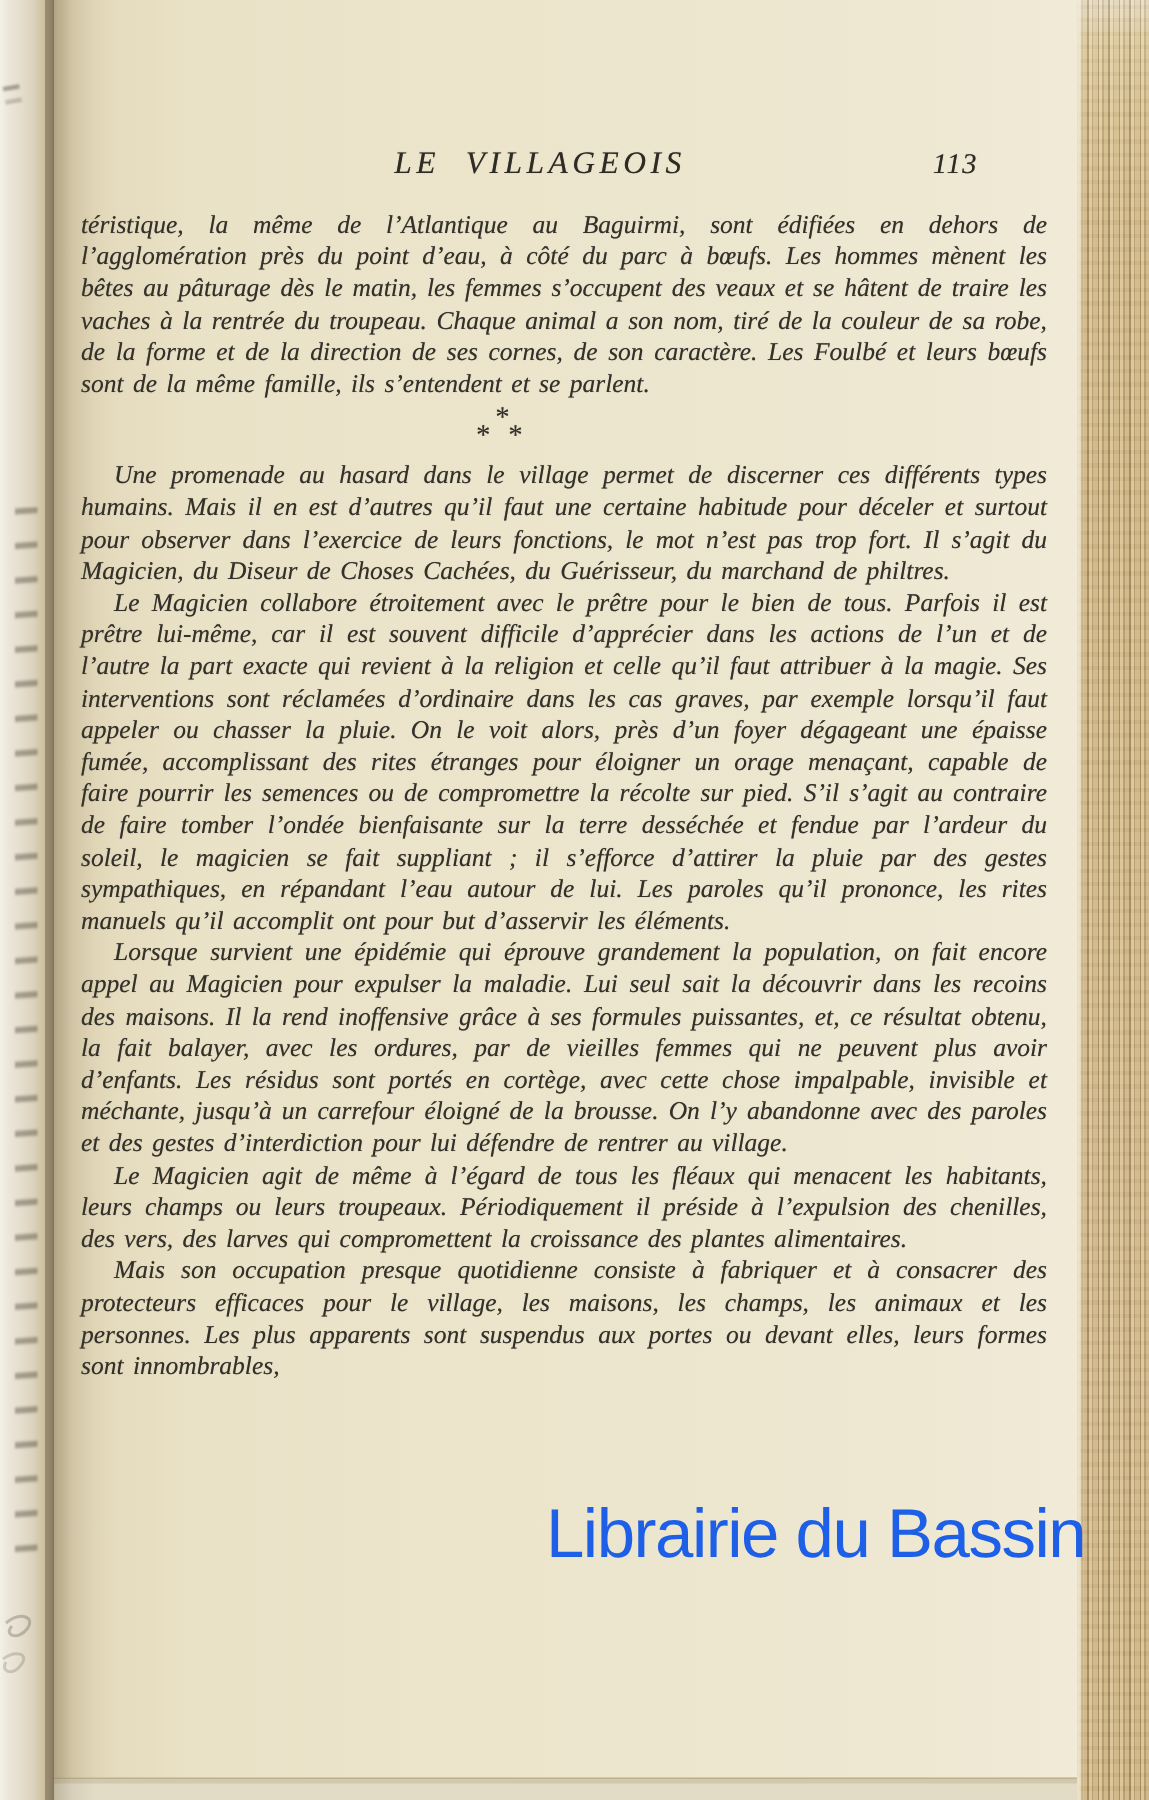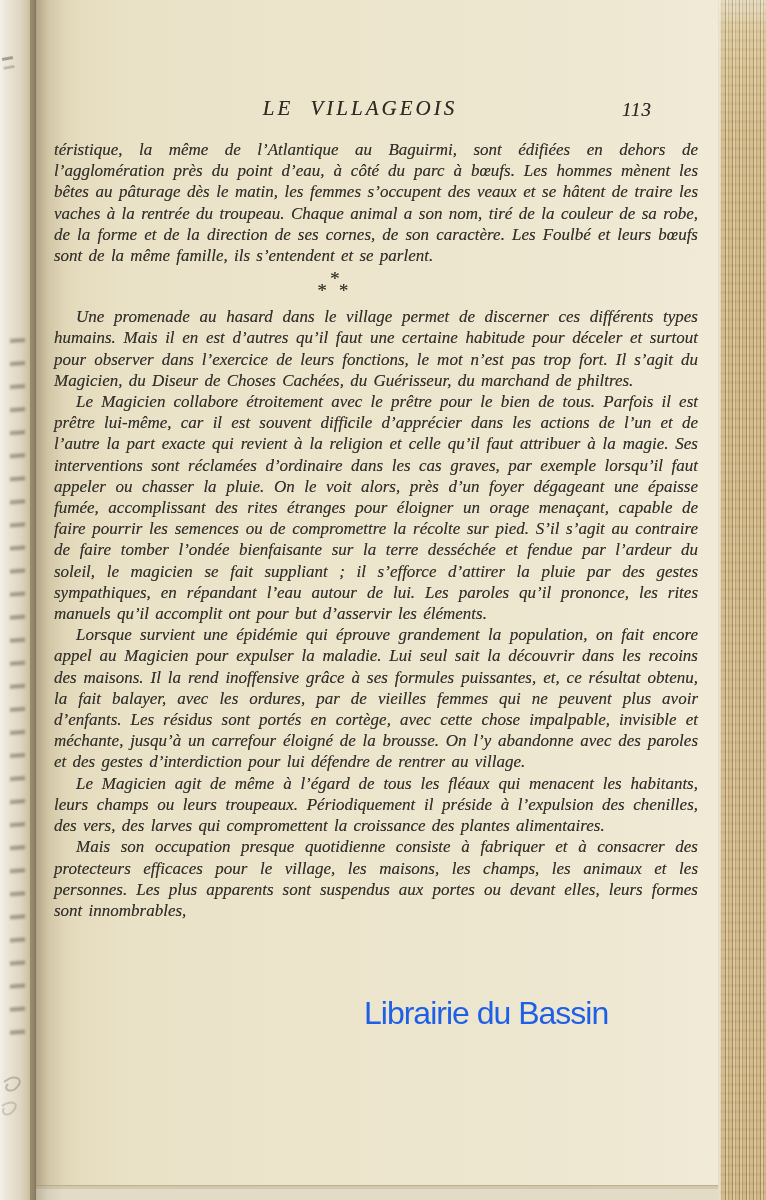--- a/index.html
+++ b/index.html
@@ -108,21 +108,21 @@
     background:linear-gradient(90deg, rgba(244,238,222,0.9), rgba(244,238,222,0));
   }
 
   
   .pencil-mark { position:absolute; left:0; top:1072px; z-index:4; opacity:0.55; }
 
   
   .watermark {
     position:absolute; left:364px; top:995px; z-index:5;
     font-family:"Liberation Sans", sans-serif;
-    font-size:32px; font-weight:400; letter-spacing:-1px;
+    font-size:46px; font-weight:400; letter-spacing:-1px;
     white-space:nowrap;
   }
 </style>
 </head>
 <body>
 
 <div class="photo">
 
   <div class="facing-page"></div>
   <div class="gutter"></div>

